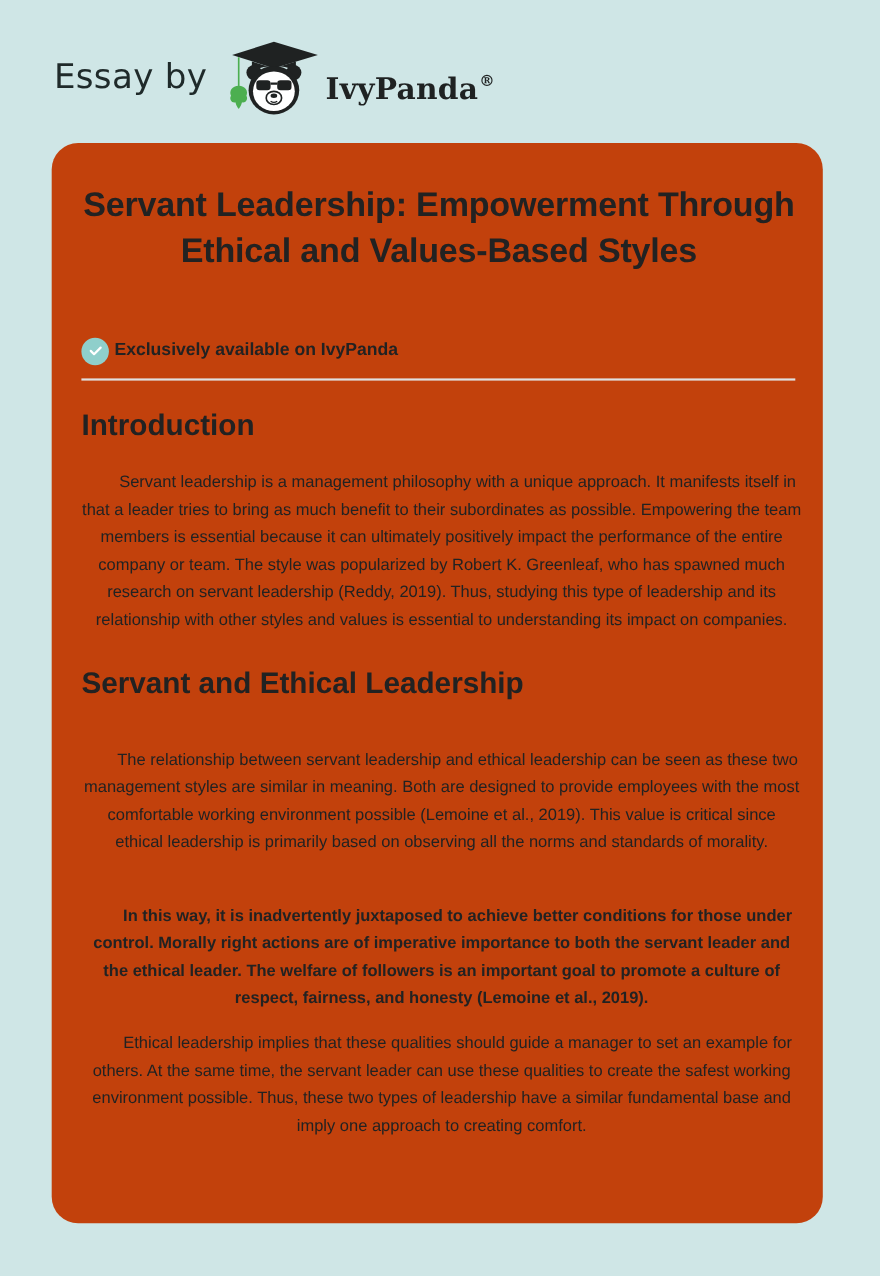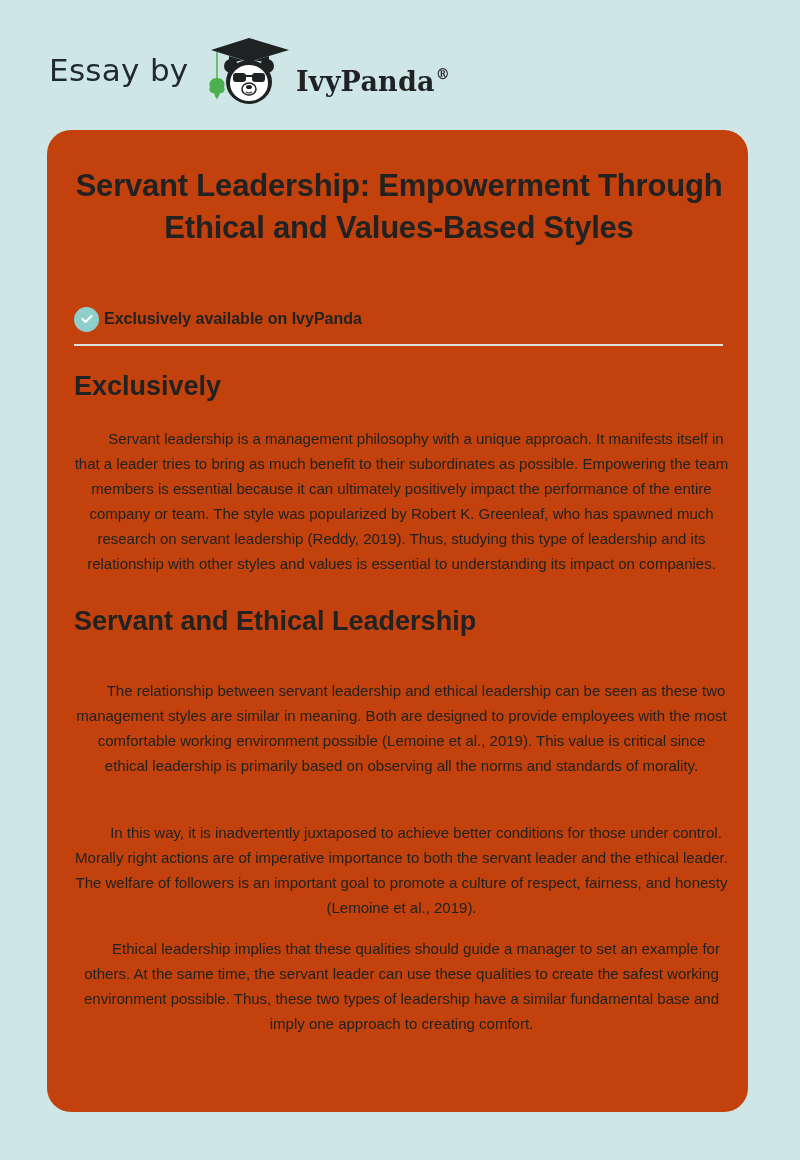--- a/index.html
+++ b/index.html
@@ -176,21 +176,21 @@
       <span class="check-circle">
         <svg width="12" height="10" viewBox="0 0 12 10" xmlns="http://www.w3.org/2000/svg">
           <path d="M1.5,5 L4.5,8 L10.5,2" stroke="#ffffff" stroke-width="2" fill="none" stroke-linecap="round" stroke-linejoin="round"></path>
         </svg>
       </span>
       <span class="exclusive-text">Exclusively available on IvyPanda</span>
     </div>
 
     <div class="divider"></div>
 
-    <h2 class="section-heading" style="top:239px;">Exclusively</h2>
+    <h2 class="section-heading" style="top:239px;">Introduction</h2>
     <p class="paragraph" style="top:296px;">Servant leadership is a management philosophy with a unique approach. It manifests itself in that a leader tries to bring as much benefit to their subordinates as possible. Empowering the team members is essential because it can ultimately positively impact the performance of the entire company or team. The style was popularized by Robert K. Greenleaf, who has spawned much research on servant leadership (Reddy, 2019). Thus, studying this type of leadership and its relationship with other styles and values is essential to understanding its impact on companies.</p>
 
     <h2 class="section-heading" style="top:474px;">Servant and Ethical Leadership</h2>
     <p class="paragraph" style="top:548px;">The relationship between servant leadership and ethical leadership can be seen as these two management styles are similar in meaning. Both are designed to provide employees with the most comfortable working environment possible (Lemoine et al., 2019). This value is critical since ethical leadership is primarily based on observing all the norms and standards of morality.</p>
-    <p class="paragraph" style="top:690px;">In this way, it is inadvertently juxtaposed to achieve better conditions for those under control. Morally right actions are of imperative importance to both the servant leader and the ethical leader. The welfare of followers is an important goal to promote a culture of respect, fairness, and honesty (Lemoine et al., 2019).</p>
+    <p class="paragraph" style="top:690px;font-weight:bold;">In this way, it is inadvertently juxtaposed to achieve better conditions for those under control. Morally right actions are of imperative importance to both the servant leader and the ethical leader. The welfare of followers is an important goal to promote a culture of respect, fairness, and honesty (Lemoine et al., 2019).</p>
     <p class="paragraph" style="top:806px;">Ethical leadership implies that these qualities should guide a manager to set an example for others. At the same time, the servant leader can use these qualities to create the safest working environment possible. Thus, these two types of leadership have a similar fundamental base and imply one approach to creating comfort.</p>
   </div>
 </div>
 
 </body></html>

